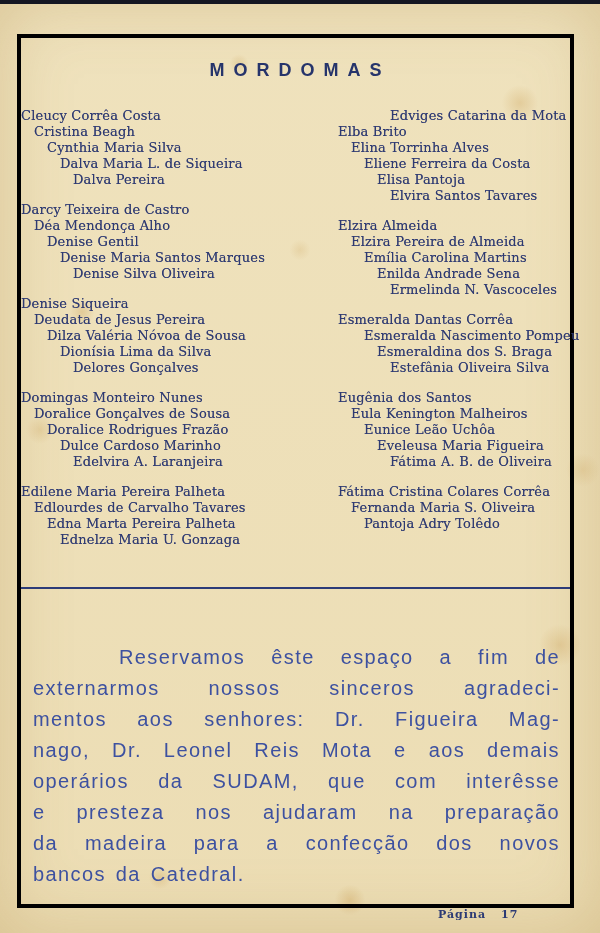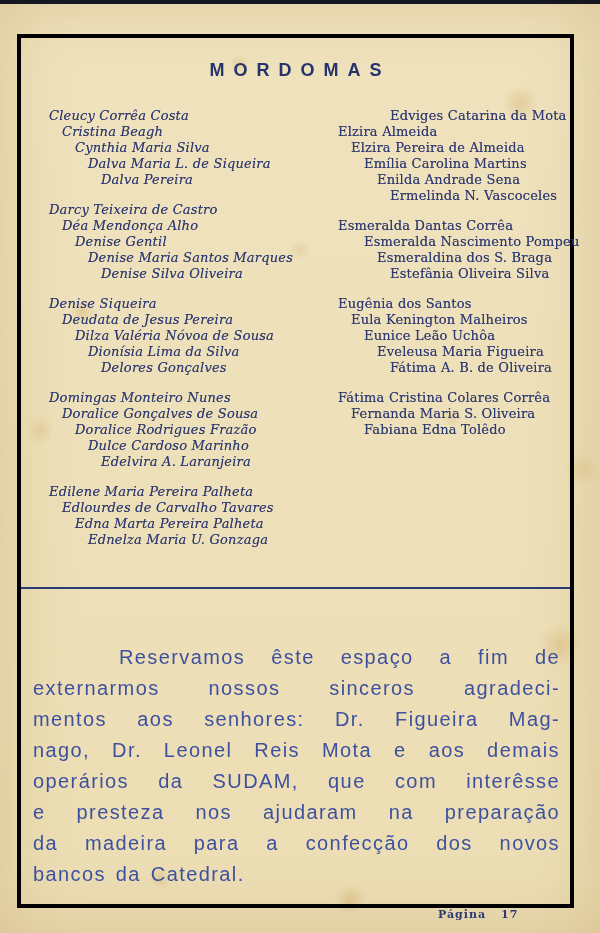--- a/index.html
+++ b/index.html
@@ -42,21 +42,21 @@
     font-weight:bold;
     font-size:18px;line-height:22px;
     letter-spacing:9px;
     padding-left:9px; 
     color:#26346b;
   }
   .columns{
     display:flex;
     margin-top:27px;
   }
-  .col-left{width:317px;box-sizing:border-box;padding-left:28px;flex:none;font-style:italic;}
+  .col-left{width:317px;box-sizing:border-box;flex:none;}
   .col-right{flex:1;min-width:0;}
   .name-group{margin-bottom:14px;}
   .name-group:last-child{margin-bottom:0;}
   .nl{
     font-size:13px;line-height:16px;
     color:#2e3a72;
     letter-spacing:.2px;
     white-space:nowrap;
     text-shadow:0 0 .5px rgba(46,58,114,.65);
   }
@@ -138,20 +138,27 @@
         <div class="nl in0">Edilene Maria Pereira Palheta</div>
         <div class="nl in1">Edlourdes de Carvalho Tavares</div>
         <div class="nl in2">Edna Marta Pereira Palheta</div>
         <div class="nl in3">Ednelza Maria U. Gonzaga</div>
       </div>
     </div>
 
     <div class="col-right">
       <div class="nl in4">Edviges Catarina da Mota</div>
       <div class="name-group">
+        <div class="nl in0">Elba Brito</div>
+        <div class="nl in1">Elina Torrinha Alves</div>
+        <div class="nl in2">Eliene Ferreira da Costa</div>
+        <div class="nl in3">Elisa Pantoja</div>
+        <div class="nl in4">Elvira Santos Tavares</div>
+      </div>
+      <div class="name-group">
         <div class="nl in0">Elzira Almeida</div>
         <div class="nl in1">Elzira Pereira de Almeida</div>
         <div class="nl in2">Emília Carolina Martins</div>
         <div class="nl in3">Enilda Andrade Sena</div>
         <div class="nl in4">Ermelinda N. Vascoceles</div>
       </div>
       <div class="name-group">
         <div class="nl in0">Esmeralda Dantas Corrêa</div>
         <div class="nl in2">Esmeralda Nascimento Pompeu</div>
         <div class="nl in3">Esmeraldina dos S. Braga</div>
@@ -160,21 +167,21 @@
       <div class="name-group">
         <div class="nl in0">Eugênia dos Santos</div>
         <div class="nl in1">Eula Kenington Malheiros</div>
         <div class="nl in2">Eunice Leão Uchôa</div>
         <div class="nl in3">Eveleusa Maria Figueira</div>
         <div class="nl in4">Fátima A. B. de Oliveira</div>
       </div>
       <div class="name-group">
         <div class="nl in0">Fátima Cristina Colares Corrêa</div>
         <div class="nl in1">Fernanda Maria S. Oliveira</div>
-        <div class="nl in2">Fabiana Edna Tolêdo</div>
+        <div class="nl in2">Pantoja Adry Tolêdo</div>
       </div>
     </div>
 
   </div>
 
   <div class="divider"></div>
 
   <div class="ack">
     <div class="pl first">Reservamos êste espaço a fim de</div>
     <div class="pl">externarmos nossos sinceros agradeci-</div>

